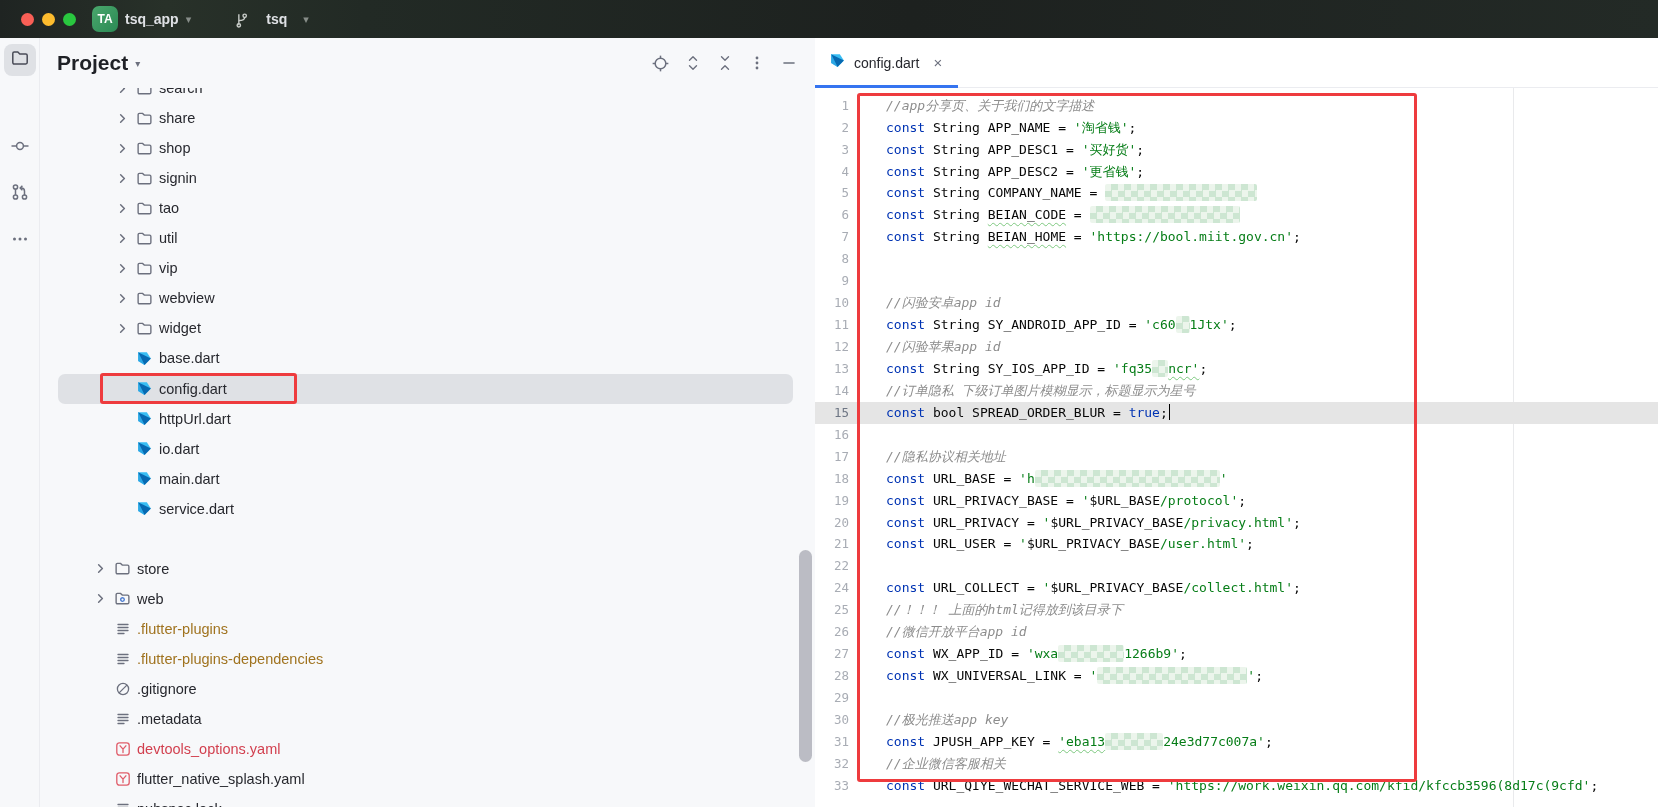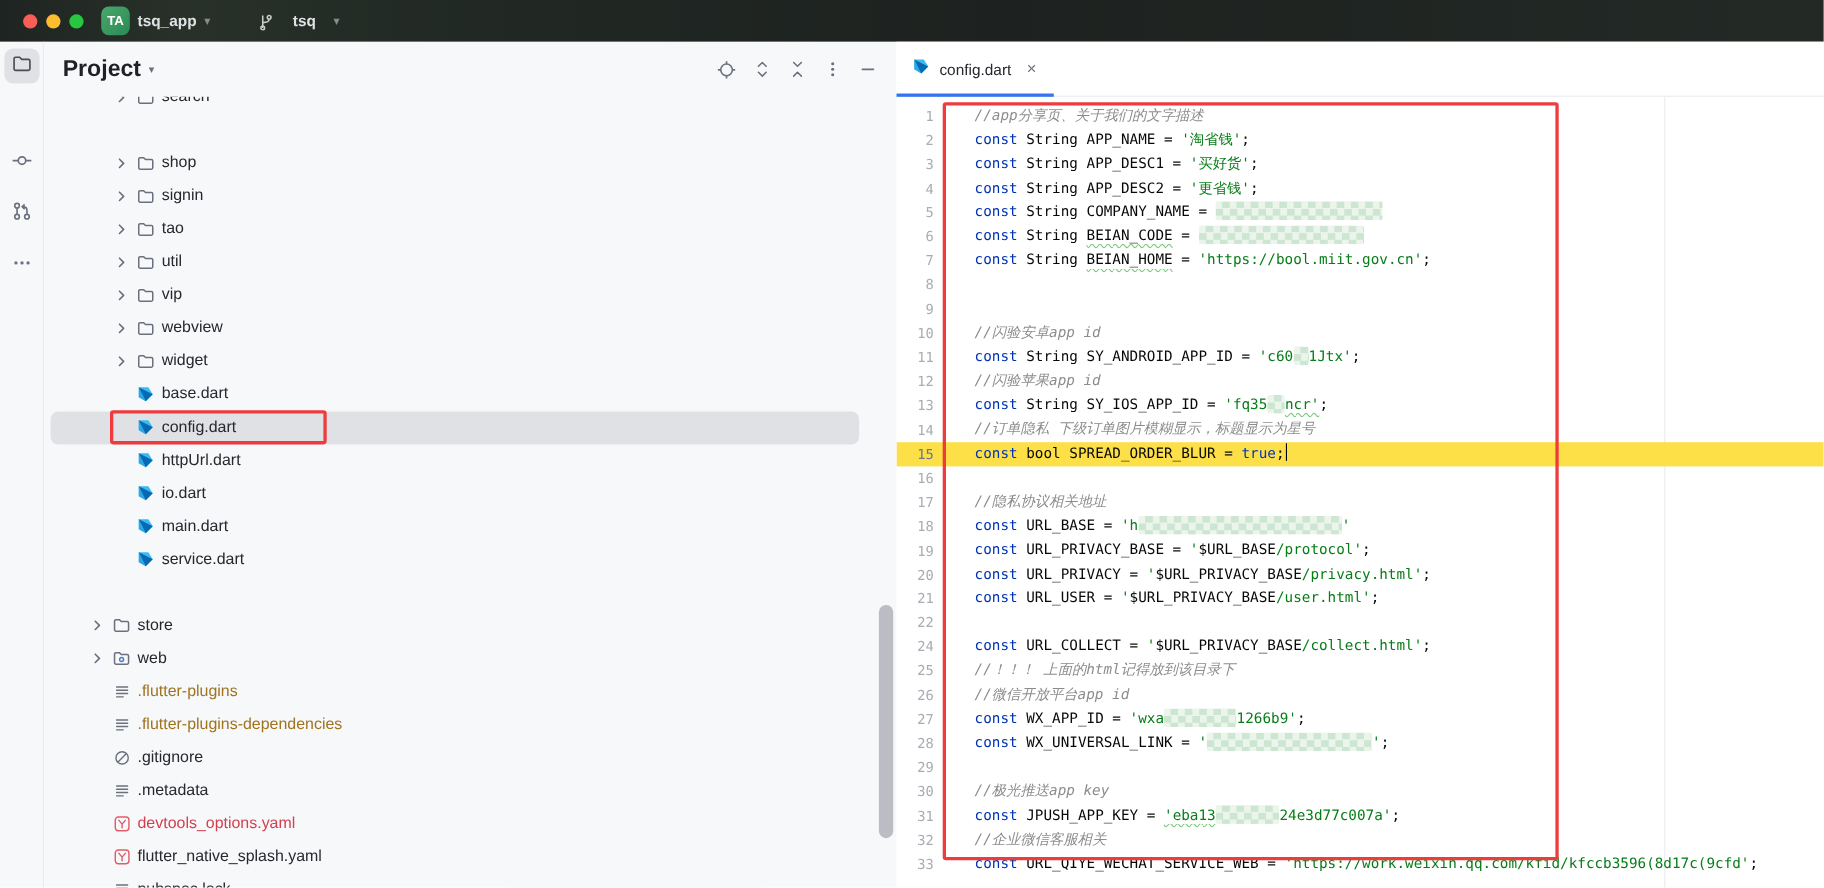--- a/index.html
+++ b/index.html
@@ -30,21 +30,21 @@
   .stripe-btn.active { background:#dfe1e5; }
 
   
   .panel { position:absolute; left:40px; top:38px; width:775px; height:769px; background:#f7f8fa; }
   .panel-header { position:absolute; left:0; top:0; width:100%; height:50px;
     display:flex; align-items:center; }
   .panel-title { margin-left:17px; font-size:21px; font-weight:700; color:#1f2126; }
   .panel-title-chev { margin-left:7px; color:#6c707e; font-size:10px; }
   .panel-actions { margin-left:auto; margin-right:18px; display:flex; gap:15px; align-items:center; }
   .pa-icon { width:17px; height:17px; display:flex; align-items:center; justify-content:center; }
-  .panel-body { position:absolute; left:0; top:50px; width:100%; height:719px; overflow:hidden; }
+  .panel-body { position:absolute; left:12px; top:50px; width:100%; height:719px; overflow:hidden; }
   .row { position:absolute; left:0; width:100%; height:30px; display:flex; align-items:center;
     font-size:14.5px; color:#27282e; }
   .row.sel { background:#dfe1e5; left:6px; width:735px; border-radius:7px; }
   .chev-box { width:17px; height:17px; flex:none; display:flex; align-items:center; justify-content:center; }
   .tree-icon { width:17px; height:17px; flex:none; margin:0 6px 0 5px;
     display:flex; align-items:center; justify-content:center; }
   .lbl.olive { color:#a0731f; } .lbl.red { color:#d23f4e; }
   .tree-scroll { position:absolute; left:759px; top:512px; width:13px; height:212px;
     border-radius:7px; background:#b0b2ba; opacity:.85; }
 
@@ -54,21 +54,21 @@
     border-bottom:1px solid #ebecf0; display:flex; }
   .tab { position:relative; height:100%; display:flex; align-items:center; padding:0 16px 0 14px; gap:8px; }
   .tab-label { font-size:14px; color:#27282e; }
   .tab-close { color:#6c707e; font-size:15px; margin-left:6px; line-height:1; }
   .tab-underline { position:absolute; left:0; bottom:-1px; width:100%; height:3px; background:#3574f0; }
   .editor-body { position:absolute; left:0; top:50px; width:100%; height:719px; overflow:hidden;
     font-family:"DejaVu Sans Mono", monospace; font-size:13px; }
   .guide { position:absolute; left:698px; top:0; width:1px; height:719px; background:#e9eaec; }
   .code { position:absolute; left:0; top:6.7px; width:100%; }
   .code-line { display:flex; height:21.95px; line-height:21.95px; white-space:pre; }
-  .code-line.cur { background:#fde047; }
+  .code-line.cur { background:#e5e5e5; }
   .num { width:34px; text-align:right; color:#a8acb4; font-size:12.5px; flex:none; }
   .code-line.cur .num { color:#6e7684; }
   .txt { margin-left:37px; }
   .c-kw { color:#0033b3; } .c-str { color:#067d17; } .c-com { color:#8c8c8c; font-style:italic; }
   .c-pl { color:#080808; } .c-itp { color:#080808; }
   .sq { text-decoration:underline; text-decoration-style:wavy; text-decoration-color:#7dc87f;
     text-decoration-thickness:1px; text-underline-offset:3px; }
   .blur { display:inline-block; height:17px; vertical-align:-4px; border-radius:2px;
     background:repeating-conic-gradient(#cde6d2 0% 25%, #ecf5ec 0% 50%);
     background-size:13px 13px; }
@@ -198,20 +198,34 @@
               <path d="M6 4l4 4-4 4"></path>
             </svg>
           </span>
           <span class="tree-icon">
             <svg width="17" height="17" viewBox="0 0 16 16" fill="none" stroke="#6c707e" stroke-width="1.3">
               <path d="M2 4.4c0-.7.5-1.2 1.2-1.2h3l1.6 1.6h5c.7 0 1.2.5 1.2 1.2v5.8c0 .7-.5 1.2-1.2 1.2H3.2c-.7 0-1.2-.5-1.2-1.2z"></path>
             </svg>
           </span>
           <span class="lbl default">search</span>
         </div>
+        <div class="row" style="top: 15.05px;">
+          <span style="width: 62px; flex: 0 0 auto;"></span>
+          <span class="chev-box">
+            <svg width="15" height="15" viewBox="0 0 16 16" fill="none" stroke="#6c707e" stroke-width="1.6" stroke-linecap="round" stroke-linejoin="round">
+              <path d="M6 4l4 4-4 4"></path>
+            </svg>
+          </span>
+          <span class="tree-icon">
+            <svg width="17" height="17" viewBox="0 0 16 16" fill="none" stroke="#6c707e" stroke-width="1.3">
+              <path d="M2 4.4c0-.7.5-1.2 1.2-1.2h3l1.6 1.6h5c.7 0 1.2.5 1.2 1.2v5.8c0 .7-.5 1.2-1.2 1.2H3.2c-.7 0-1.2-.5-1.2-1.2z"></path>
+            </svg>
+          </span>
+          <span class="lbl default">share</span>
+        </div>
         <div class="row" style="top: 45.1px; align-items: center;">
           <span style="width: 62px; flex: 0 0 auto;"></span>
           <span class="chev-box">
             <svg width="15" height="15" viewBox="0 0 16 16" fill="none" stroke="#6c707e" stroke-width="1.6" stroke-linecap="round" stroke-linejoin="round">
               <path d="M6 4l4 4-4 4"></path>
             </svg>
           </span>
           <span class="tree-icon">
             <svg width="17" height="17" viewBox="0 0 16 16" fill="none" stroke="#6c707e" stroke-width="1.3">
               <path d="M2 4.4c0-.7.5-1.2 1.2-1.2h3l1.6 1.6h5c.7 0 1.2.5 1.2 1.2v5.8c0 .7-.5 1.2-1.2 1.2H3.2c-.7 0-1.2-.5-1.2-1.2z"></path>

